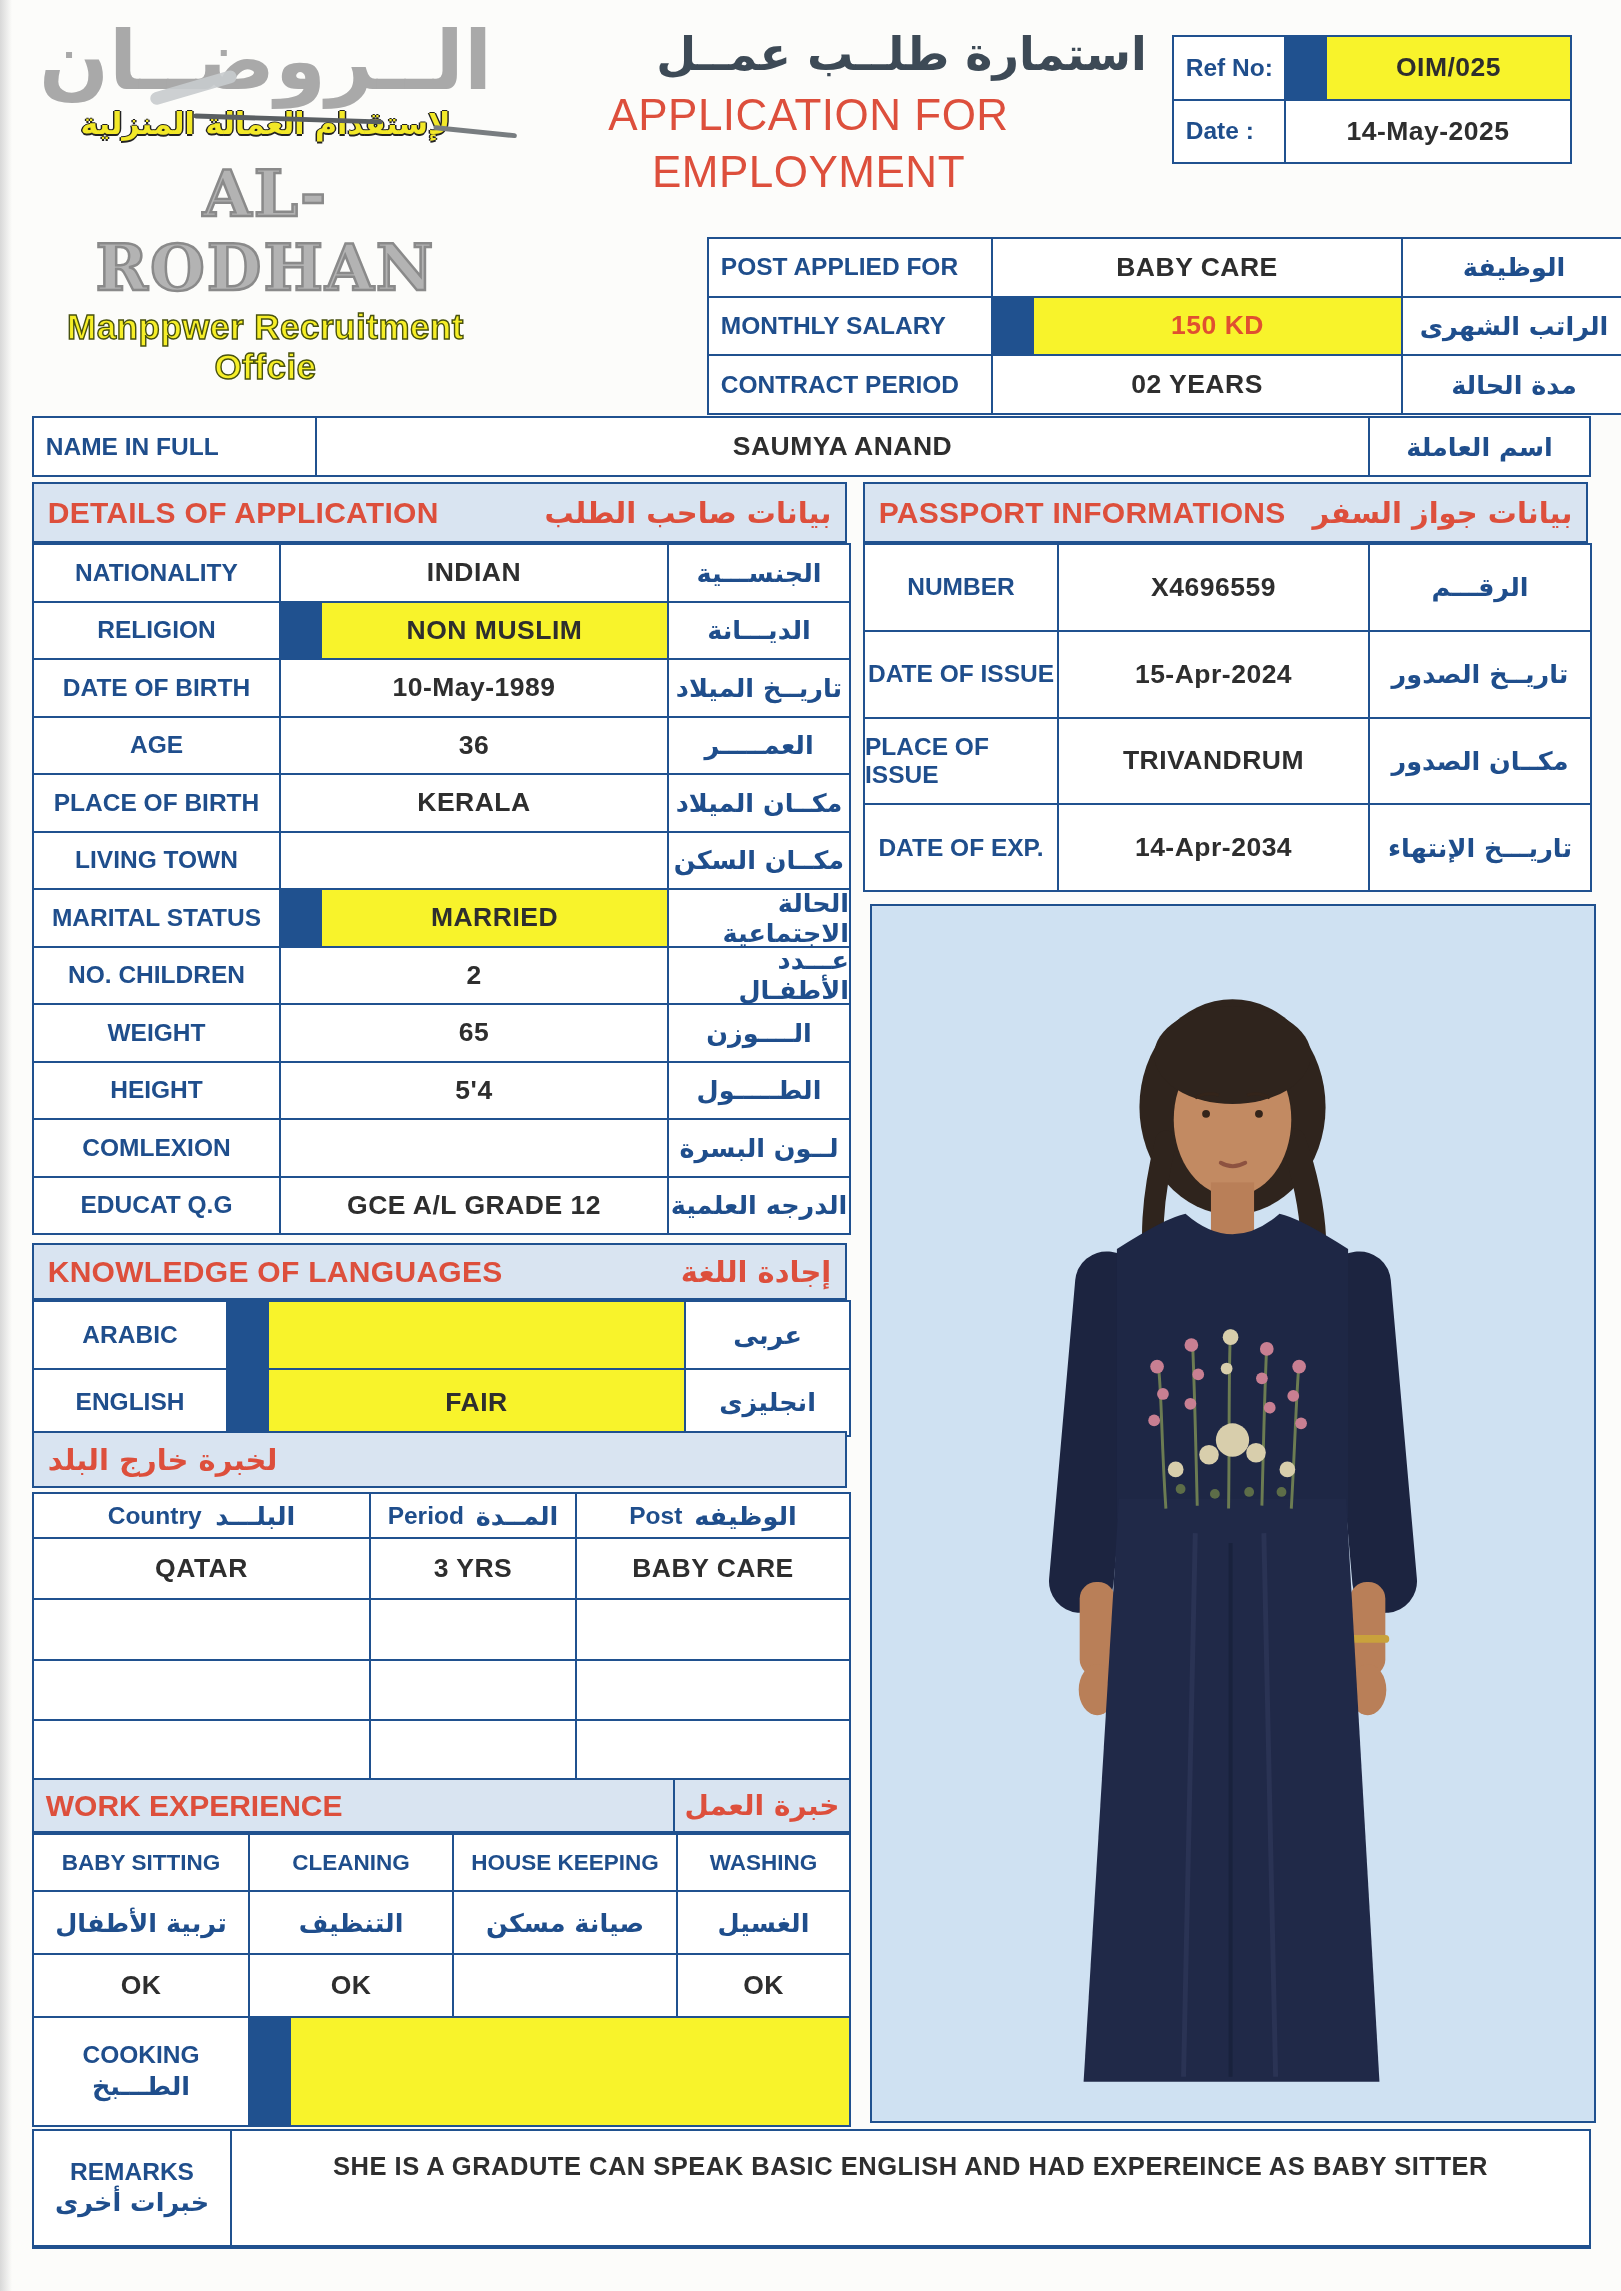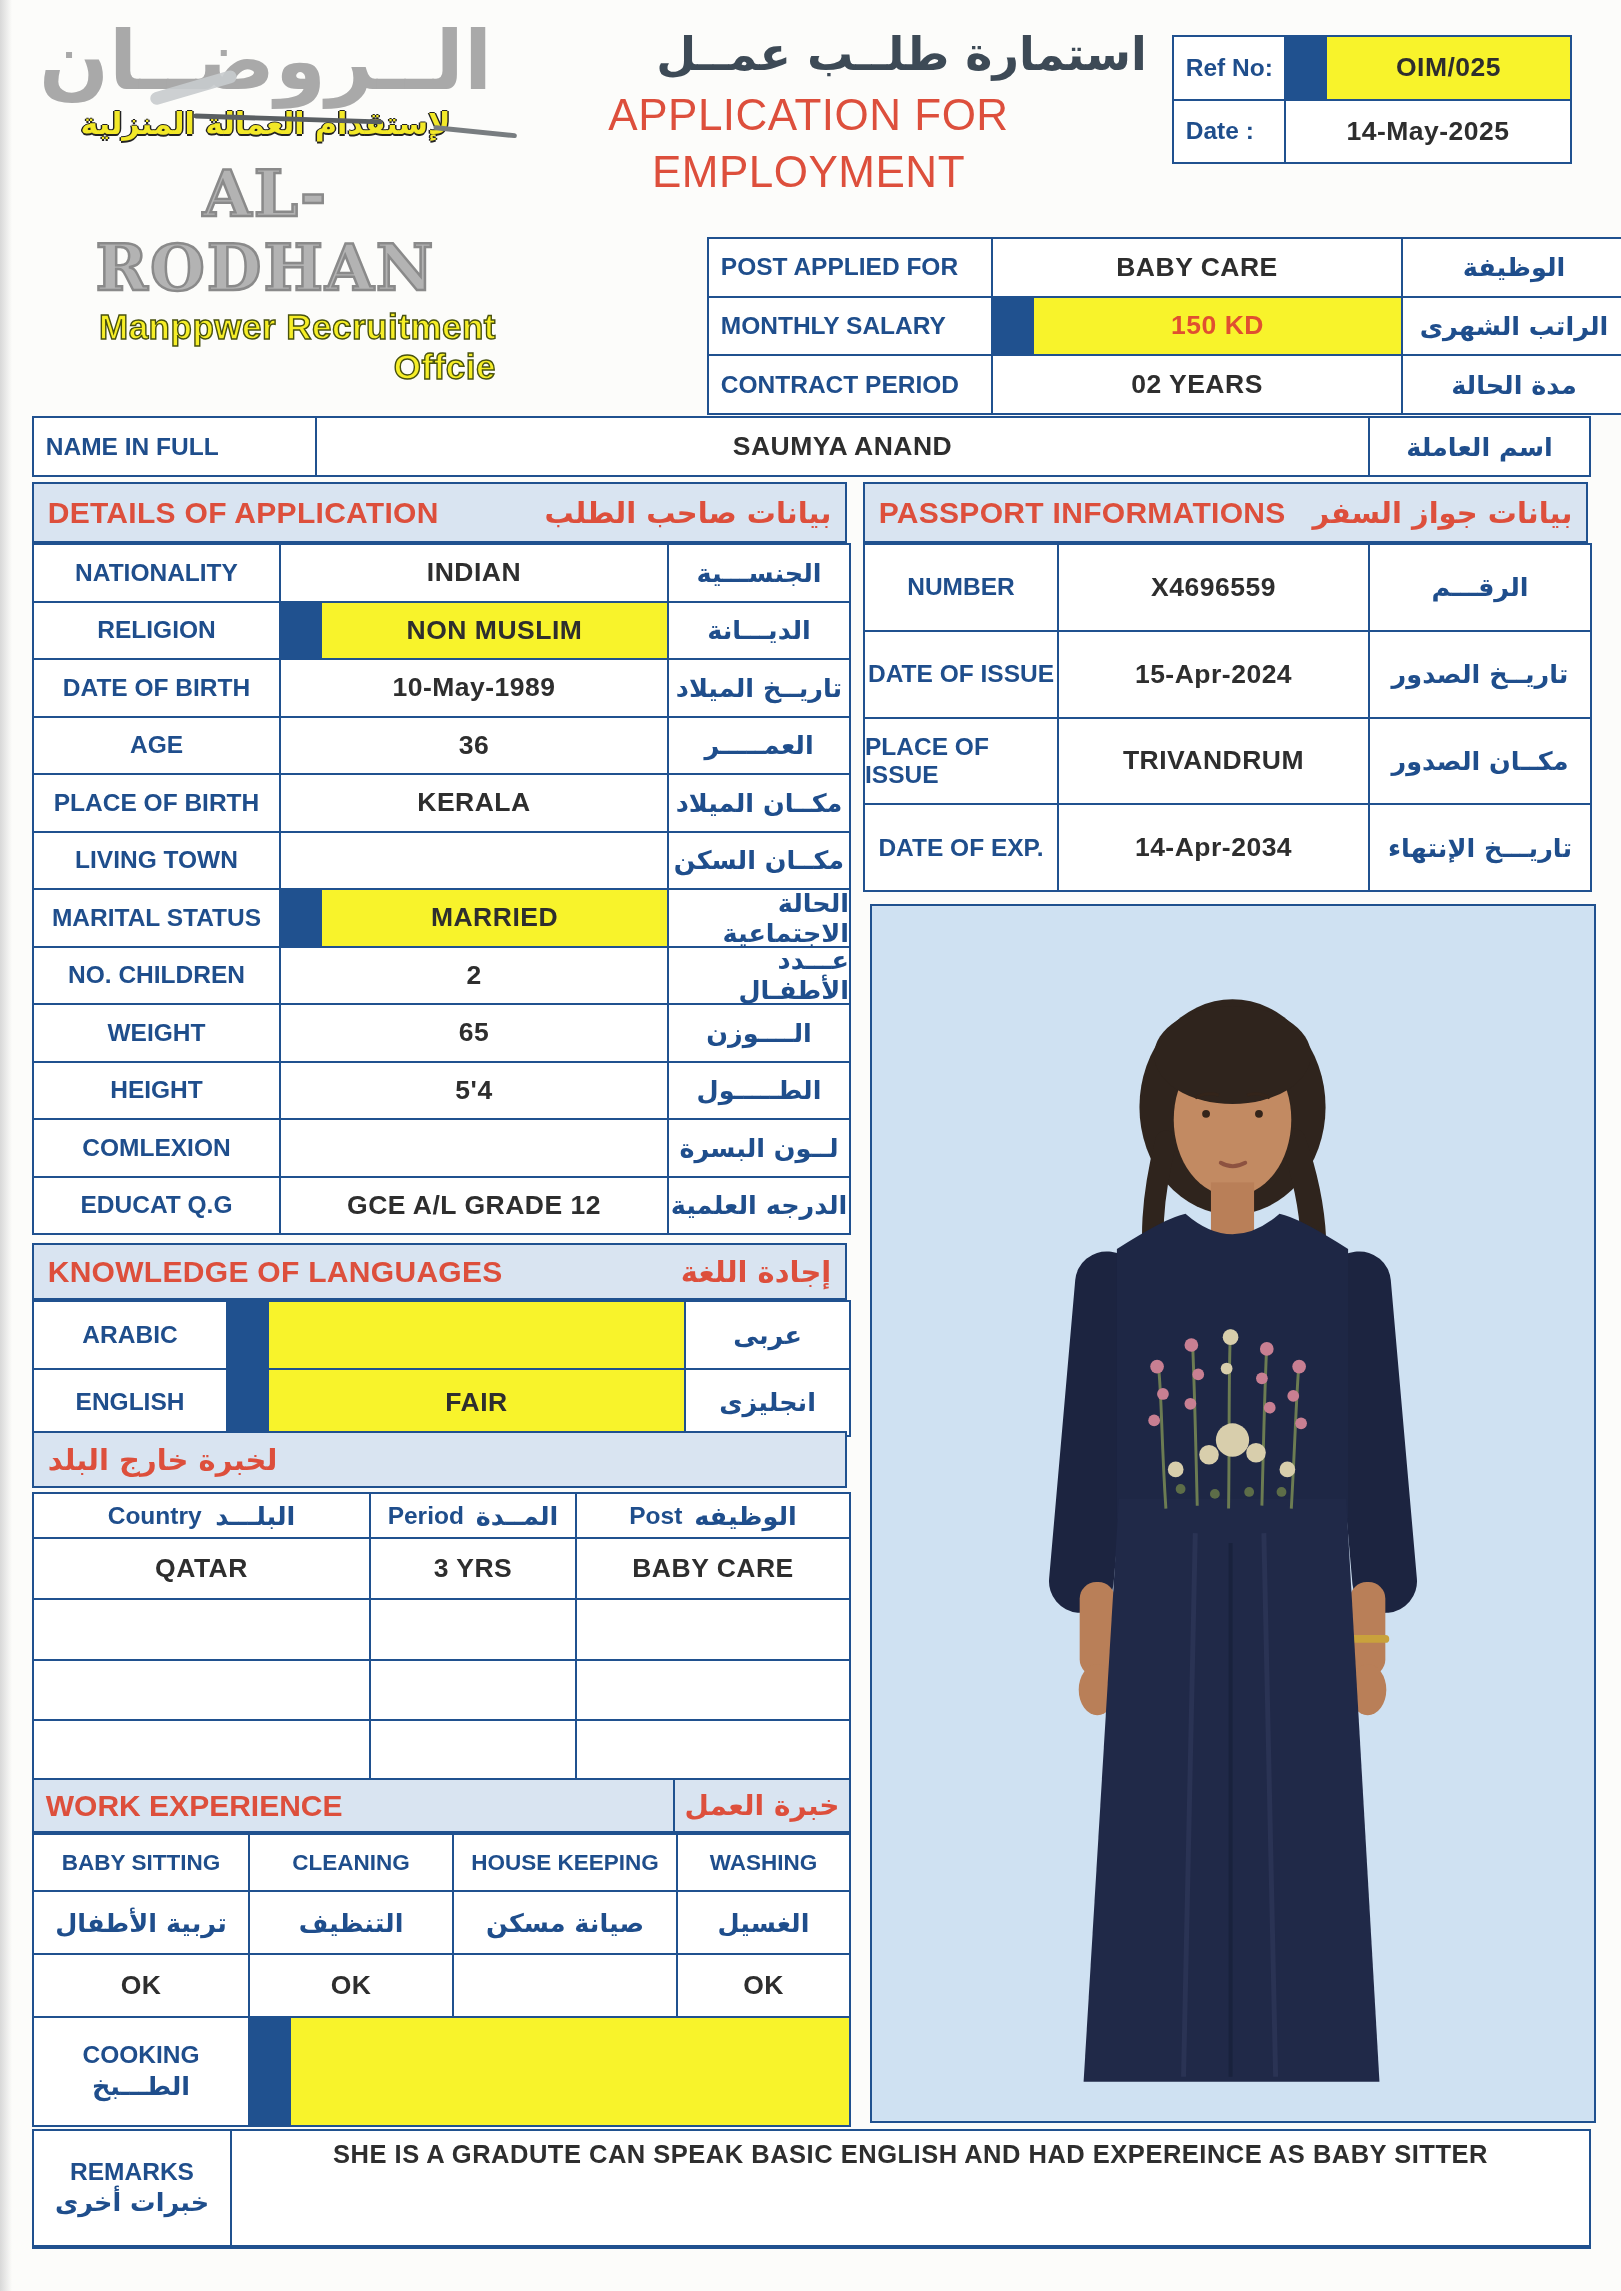--- a/index.html
+++ b/index.html
@@ -25,21 +25,21 @@
   .arlbl{color:var(--navy);font-weight:bold;font-size:25.5px;}
   .hl{background:var(--yellow);margin-left:41px;}
   .band{background:var(--band);border:2.9px solid var(--border);display:flex;align-items:center;justify-content:space-between;padding:0 13.7px;box-sizing:border-box;}
   .band .en{color:var(--red);font-weight:bold;font-size:30px;letter-spacing:0.3px;}
   .band .arr{color:var(--red);font-weight:bold;font-size:29px;}
   .logo-ar{color:#a9a9a9;font-weight:bold;font-size:82px;line-height:1.05;text-align:center;font-family:"DejaVu Sans",sans-serif;direction:rtl;}
   .logo-tag{color:#f2e828;font-weight:bold;font-size:30px;text-align:center;font-family:"DejaVu Sans",sans-serif;direction:rtl;
             text-shadow:-1.5px 0 #222,1.5px 0 #222,0 -1.5px #222,0 1.5px #222;}
   .logo-en{color:#b3b3b3;font-weight:bold;font-size:63px;letter-spacing:2px;text-align:center;font-family:"DejaVu Serif",serif;
            -webkit-text-stroke:2.5px #8a8a8a;}
-  .logo-en2{color:#f6ee27;font-weight:bold;font-size:35px;text-align:right;letter-spacing:0.5px;
+  .logo-en2{color:#f6ee27;font-weight:bold;font-size:35px;text-align:center;letter-spacing:0.5px;
             -webkit-text-stroke:1.4px #47510f;}
   .title-ar{color:#3d4a56;font-weight:bold;font-size:46px;text-align:center;font-family:"DejaVu Sans",sans-serif;direction:rtl;}
   .title-en{color:var(--red);font-weight:normal;font-size:44px;text-align:center;letter-spacing:0.5px;}
   .small-stack{display:flex;flex-direction:column;align-items:center;line-height:1.25;}
   .edge{position:absolute;left:0;top:0;width:11.8px;height:100%;background:linear-gradient(90deg,#d8d8d8,#fcfcfa);}
 </style>
 </head>
 <body>
 
 <div id="page">
@@ -314,18 +314,18 @@
       <span class="arlbl ar">الطـــبخ</span>
     </div>
     <div class="cell val hl" style="grid-column:2 / -1;"></div>
   </div>
 
   <div class="abs tbl" style="left:32px;top:2129px;width:1555px;height:114px;grid-template-columns:196px 1fr;border-bottom-width:4.9px;">
     <div class="cell small-stack">
       <span class="lbl">REMARKS</span>
       <span class="arlbl ar">خبرات أخرى</span>
     </div>
-    <div class="cell" style="align-items:flex-start;padding-top:9px;">
+    <div class="cell" style="align-items:flex-start;padding-top:21px;">
       <span class="val" style="font-size:25.5px;">SHE IS A GRADUTE CAN SPEAK BASIC ENGLISH AND HAD EXPEREINCE AS BABY SITTER</span>
     </div>
   </div>
 </div>
 
 
 </body></html>

